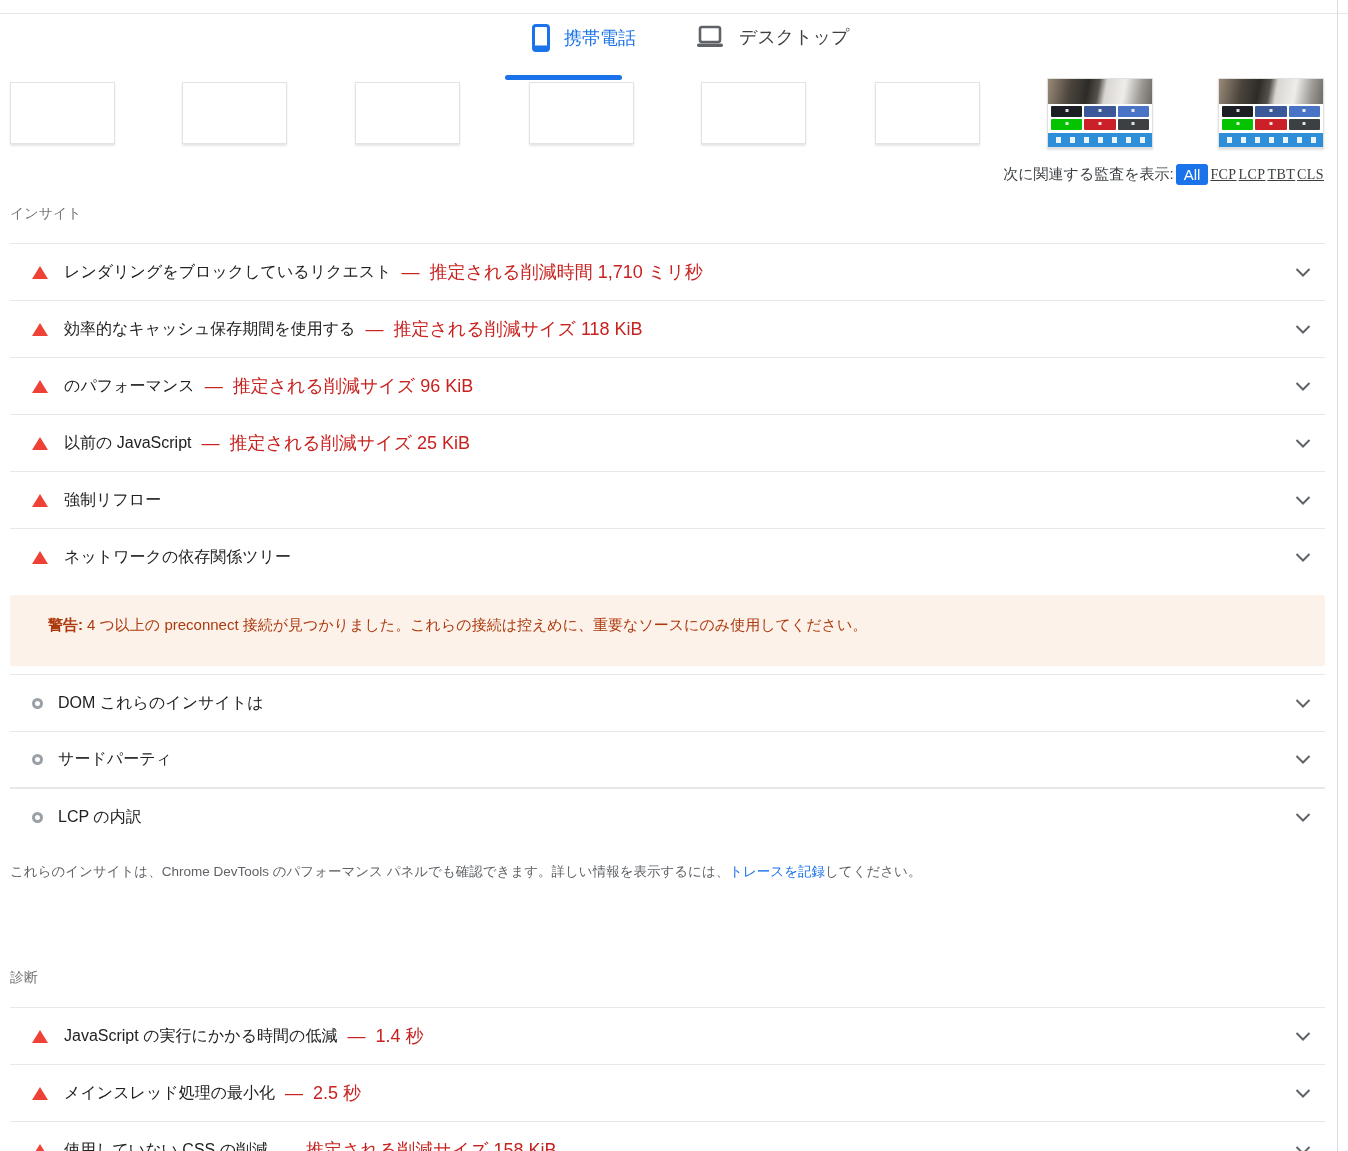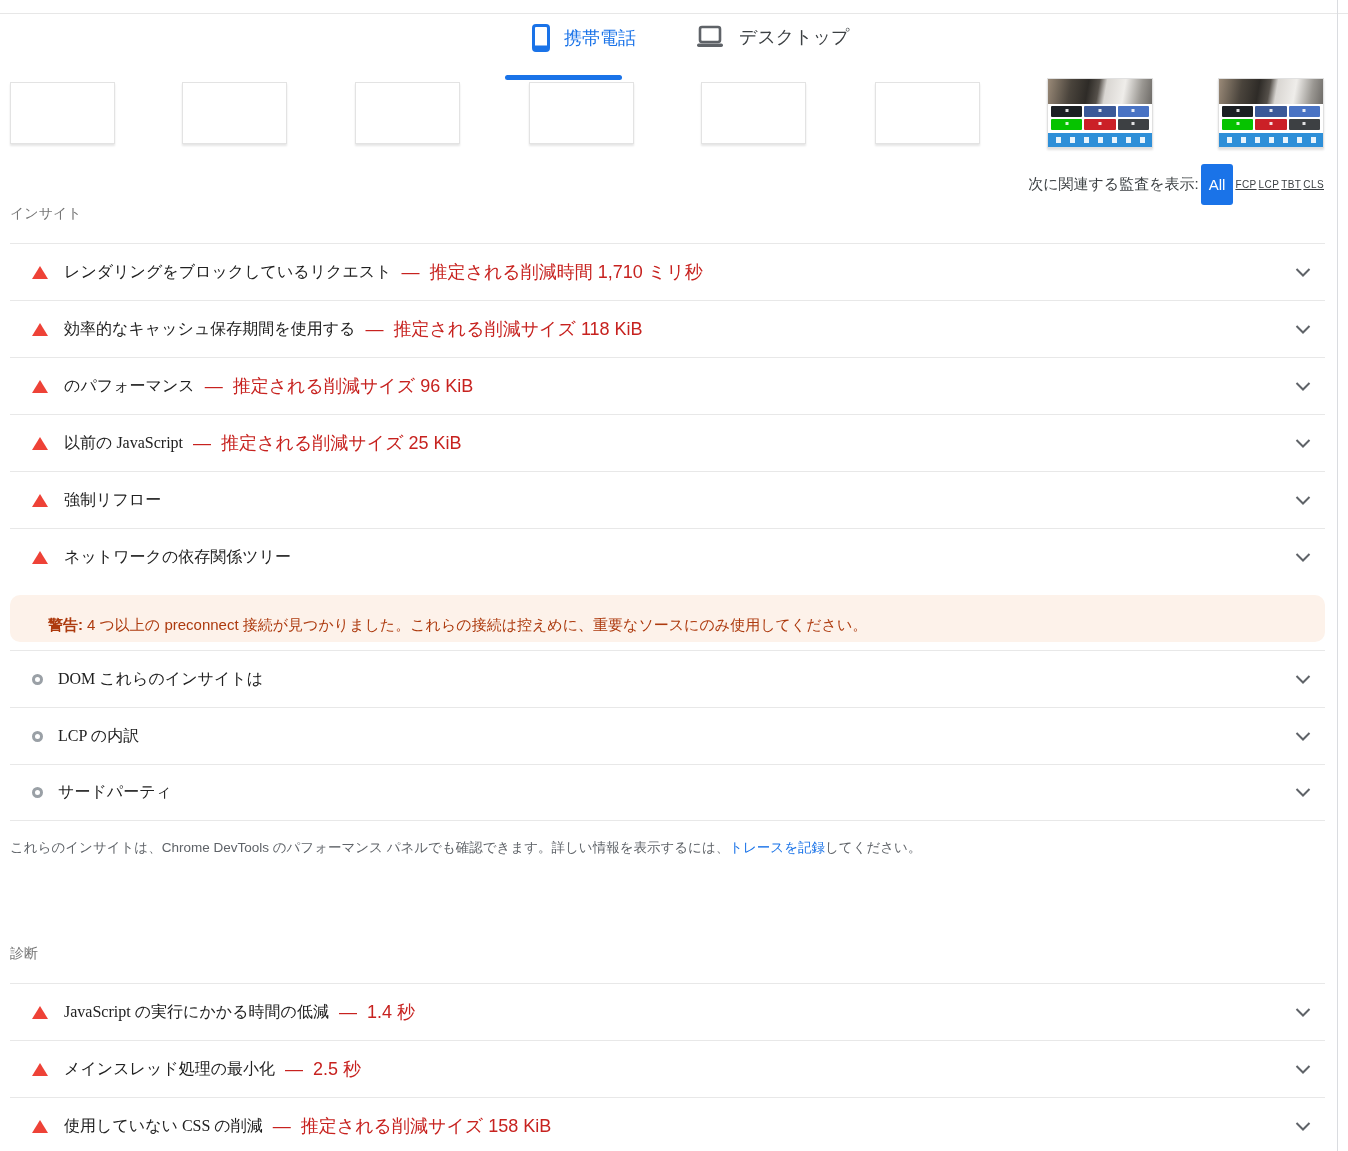--- a/index.html
+++ b/index.html
@@ -35,37 +35,37 @@
   .thumb .grid span{border-radius:1px;position:relative;}
   .thumb .grid span::after{content:"";position:absolute;left:50%;top:3px;width:3px;height:3px;background:rgba(255,255,255,.85);transform:translateX(-50%);}
   .c-x{background:var(--thumb-x);} .c-fb{background:var(--thumb-facebook);} .c-ht{background:var(--thumb-hatena);}
   .c-ln{background:var(--thumb-line);} .c-pn{background:var(--thumb-pinterest);} .c-pr{background:var(--thumb-print);}
   .thumb .bluebar{margin-top:auto;height:14px;background:var(--thumb-bar);display:flex;align-items:center;justify-content:space-around;padding:0 3px;}
   .thumb .bluebar i{width:5px;height:6px;background:rgba(255,255,255,.9);}
 
   
   .filter{position:absolute;top:164px;right:24px;display:flex;align-items:center;gap:2px;}
   .filter .lbl{font-size:15px;color:var(--chip-link);}
-  .chip-all{background:var(--accent-blue);color:#fff;font-size:15px;font-weight:500;padding:12px 8px;border-radius:3px;cursor:pointer;}
-  .chip-link{color:var(--chip-link);font-size:10px;font-weight:500;text-decoration:underline;letter-spacing:.4px;cursor:pointer;}
+  .chip-all{background:var(--accent-blue);color:#fff;font-size:15px;font-weight:500;padding:2px 8px;border-radius:3px;cursor:pointer;}
+  .chip-link{color:var(--chip-link);font-size:14px;font-weight:500;text-decoration:underline;letter-spacing:.4px;cursor:pointer;font-family:Liberation Serif, serif;}
 
   
   .main{position:absolute;top:205px;left:10px;right:23px;}
   .sec-label{height:38px;font-size:14px;color:var(--section-label);}
   .row{height:57px;display:flex;align-items:center;border-top:1px solid var(--divider);padding:0 14px 0 22px;cursor:pointer;}
   .row.last{border-bottom:1px solid var(--divider);}
   .tri{width:0;height:0;border-left:8px solid transparent;border-right:8px solid transparent;
     border-bottom:13px solid var(--fail-red-icon);margin-right:16px;flex:0 0 auto;}
   .ring{width:11px;height:11px;border:3px solid var(--info-gray);border-radius:50%;margin-right:15px;flex:0 0 auto;}
-  .row .title{font-size:16px;color:var(--text-primary);font-family:Liberation Serif, serif;}
+  .row .title{font-size:16px;color:var(--text-primary);}
   .row .detail{font-size:18px;color:var(--fail-red-text);margin-left:10px;white-space:pre;}
   .row .sp{flex:1;}
   .chev{flex:0 0 auto;}
 
-  .warning{margin:10px 0 8px;background:var(--warning-bg);border-radius:10px;padding:21px 30px 7px 38px;
+  .warning{margin:10px 0 8px;background:var(--warning-bg);border-radius:2px;padding:21px 30px 31px 38px;
     font-size:15px;color:var(--warning-text);}
   .warning b{font-weight:700;margin-right:4px;}
 
   .footnote{margin-top:18px;font-size:13.5px;color:var(--text-secondary);}
   .footnote a{color:var(--accent-blue);text-decoration:none;cursor:pointer;text-align:right;}
 
   .diag-label{margin-top:88px;}
 </style>
 </head>
 <body>
@@ -214,36 +214,36 @@
   </div>
 
   <div class="row">
     <span class="ring"></span>
     <span class="title">DOM これらのインサイトは</span>
     <span class="sp"></span>
     <svg class="chev" width="16" height="9" viewBox="0 0 16 9">
         <path d="M1.5 1l6.5 6.5L14.5 1" fill="none" stroke="#5f6368" stroke-width="2"></path>
       </svg>
   </div>
-  <div class="row">
-    <span class="ring"></span>
-    <span class="title">LCP の内訳</span>
-    <span class="sp"></span>
-    <svg class="chev" width="16" height="9" viewBox="0 0 16 9">
-        <path d="M1.5 1l6.5 6.5L14.5 1" fill="none" stroke="#5f6368" stroke-width="2"></path>
-      </svg>
-  </div>
   <div class="row last">
     <span class="ring"></span>
     <span class="title">サードパーティ</span>
     <span class="sp"></span>
     <svg class="chev" width="16" height="9" viewBox="0 0 16 9">
         <path d="M1.5 1l6.5 6.5L14.5 1" fill="none" stroke="#5f6368" stroke-width="2"></path>
       </svg>
   </div>
+  <div class="row">
+    <span class="ring"></span>
+    <span class="title">LCP の内訳</span>
+    <span class="sp"></span>
+    <svg class="chev" width="16" height="9" viewBox="0 0 16 9">
+        <path d="M1.5 1l6.5 6.5L14.5 1" fill="none" stroke="#5f6368" stroke-width="2"></path>
+      </svg>
+  </div>
 
   <div class="footnote">
     <span>これらのインサイトは、Chrome DevTools のパフォーマンス パネルでも確認できます。詳しい情報を表示するには、</span><a>トレースを記録</a><span>してください。</span>
   </div>
 
   <div class="sec-label diag-label">診断</div>
 
   <div class="row">
     <span class="tri"></span>
     <span class="title">JavaScript の実行にかかる時間の低減</span>

